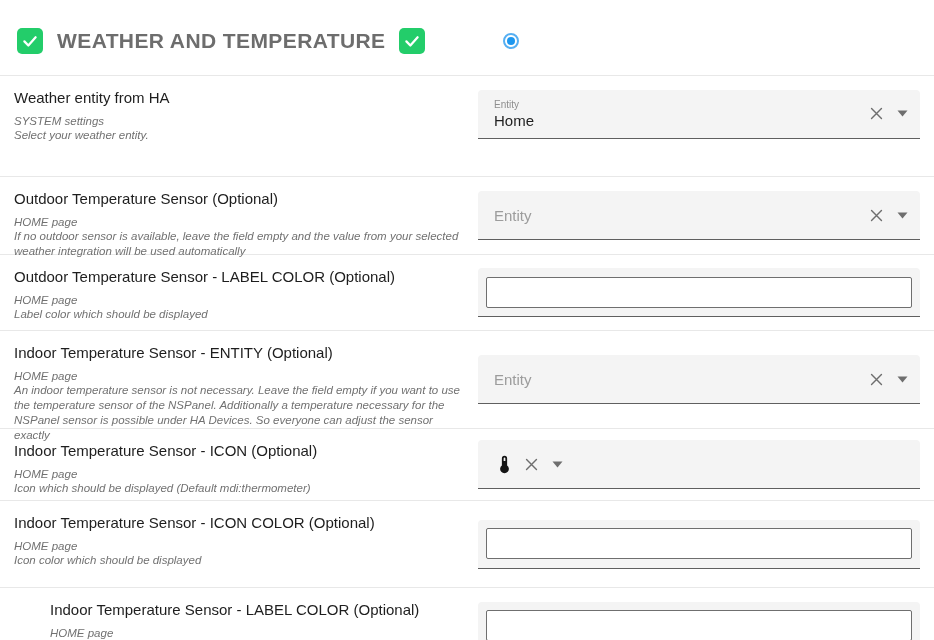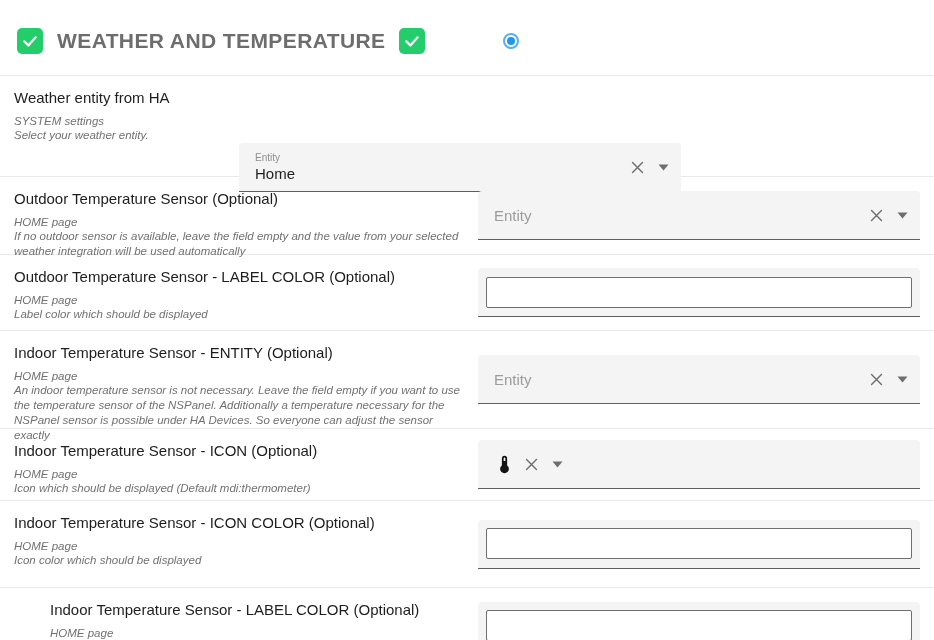--- a/index.html
+++ b/index.html
@@ -32,21 +32,21 @@
     cursor:pointer; flex:0 0 auto;
   }
   .radio-dot { width:8px; height:8px; border-radius:50%; }
   
   .rows { width:934px; }
   .row {
     display:flex; align-items:center;
     border-top:1px solid #e8e8e8;
     background:#fff;
   }
-  .rows .row:nth-of-type(1){ height:77px;flex-direction:column; }
+  .rows .row:nth-of-type(1){ height:77px; }
   .rows .row:nth-of-type(2){ height:78px;margin-top:24px; }
   .rows .row:nth-of-type(3){ height:76px; }
   .rows .row:nth-of-type(4){ height:98px; }
   .rows .row:nth-of-type(5){ height:72px; }
   .rows .row:nth-of-type(6){ height:87px; }
   .rows .row:nth-of-type(7){ height:77px;padding-left:36px; }
   .row-text {
     flex:1 1 auto; align-self:flex-start;
     padding:13px 12px 0 14px;
     min-width:0;

